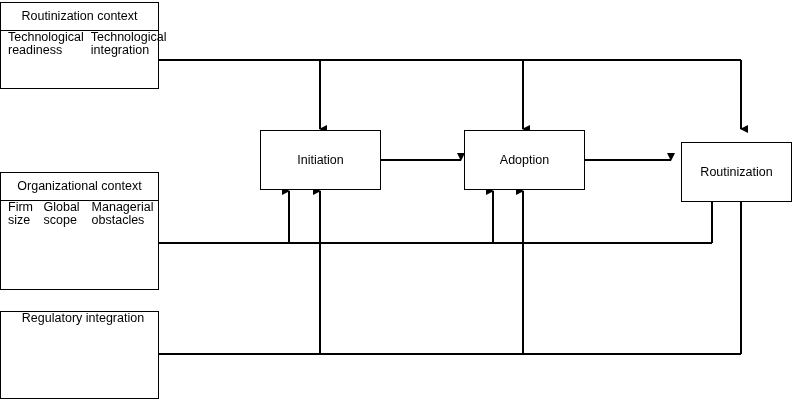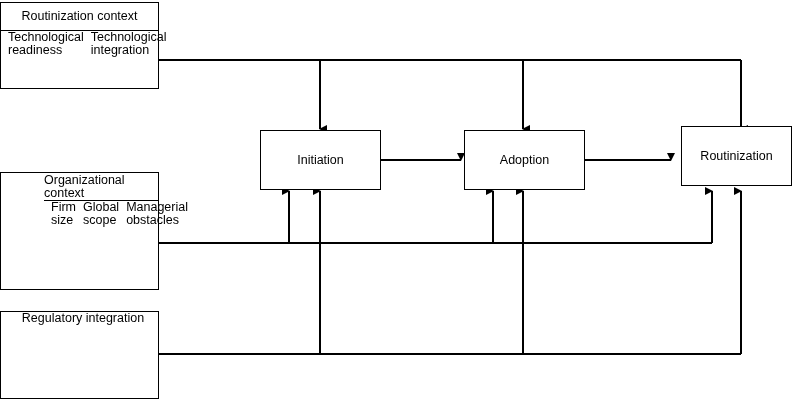--- a/index.html
+++ b/index.html
@@ -71,21 +71,21 @@
   <div class="ctx-box" style="left:0px;top:2px;width:159px;height:87px;">
     <div class="ctx-header" style="height:28px;">
       <span>Routinization context</span>
     </div>
     <div class="ctx-body" style="height:58px;">
       <div class="ctx-item">Technological readiness</div>
       <div class="ctx-item">Technological integration</div>
     </div>
   </div>
 
-  <div class="ctx-box" style="left:0px;top:172px;width:159px;height:118px;padding-left:43px;">
+  <div class="ctx-box" style="left:0px;top:172px;width:159px;height:118px;">
     <div class="ctx-header" style="height:28px;">
       <span>Organizational context</span>
     </div>
     <div class="ctx-body" style="height:89px;">
       <div class="ctx-item">Firm size</div>
       <div class="ctx-item">Global scope</div>
       <div class="ctx-item">Managerial obstacles</div>
     </div>
   </div>
 
@@ -96,17 +96,17 @@
   </div>
 
   <div class="proc-box" style="left:260px;top:130px;width:121px;height:60px;">
     <span>Initiation</span>
   </div>
 
   <div class="proc-box" style="left:464px;top:130px;width:121px;height:60px;">
     <span>Adoption</span>
   </div>
 
-  <div class="proc-box" style="left:681px;top:126px;width:111px;height:60px;">
+  <div class="proc-box" style="left:681px;top:142px;width:111px;height:60px;">
     <span>Routinization</span>
   </div>
 
 </div>
 
 </body></html>

